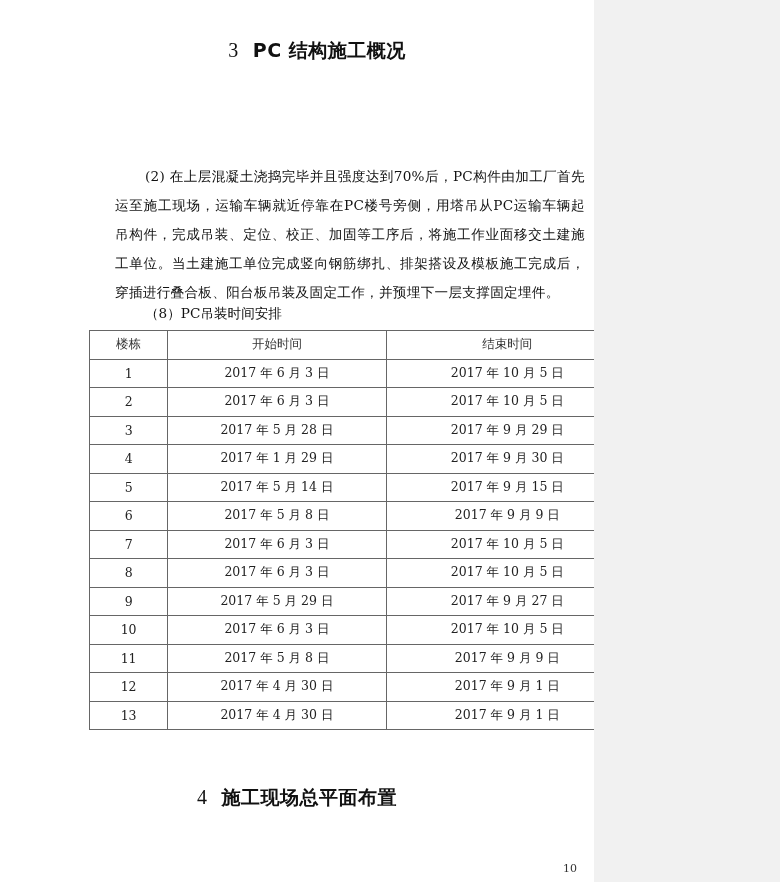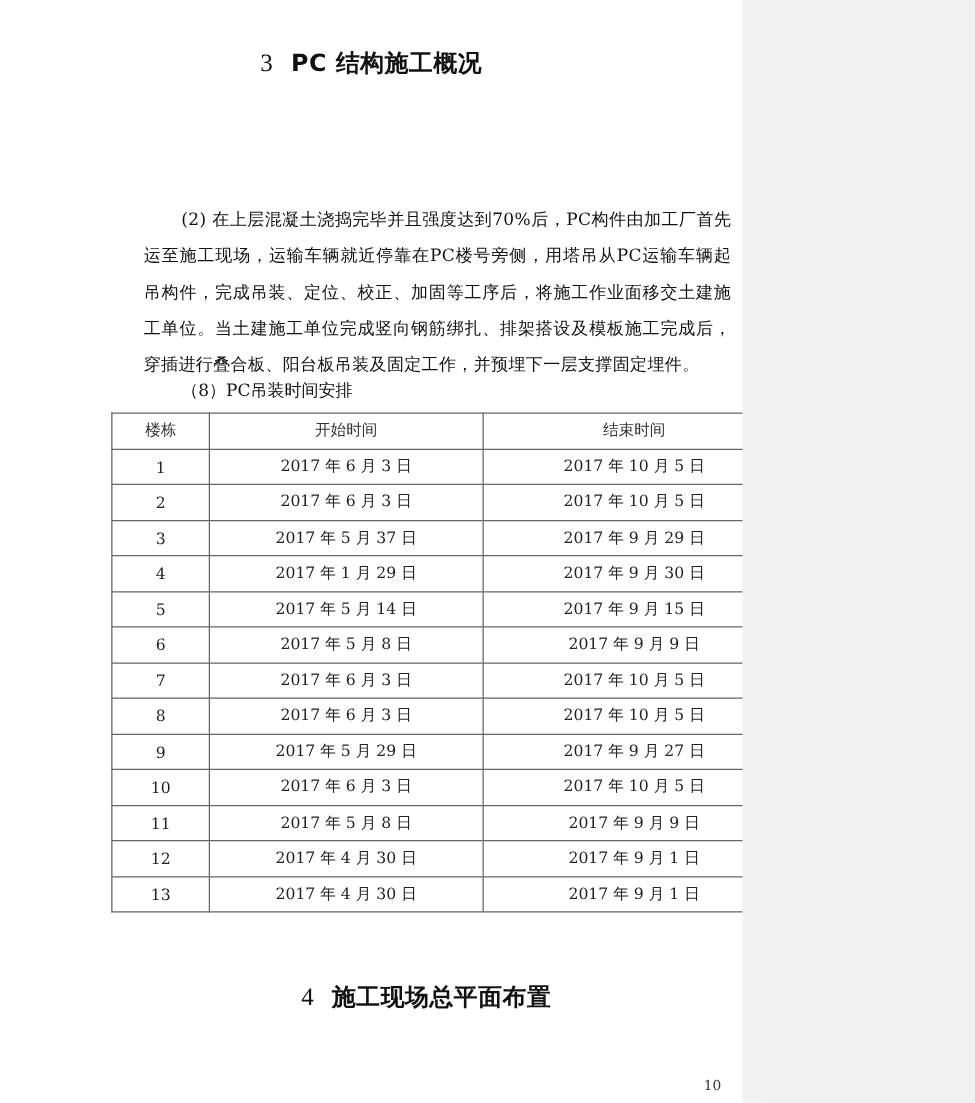--- a/index.html
+++ b/index.html
@@ -51,21 +51,21 @@
     .page-num {
       position: absolute; left: 563px; top: 862px;
       font-size: 11px; color: #333;
     }
   </style>
 </head>
 <body>
 
 <div class="page">
 
-  <div class="h1" style="top:38px;">
+  <div class="h1" style="top:38px;padding-left:20px;">
     <span class="num">3</span><span>PC 结构施工概况</span>
   </div>
 
 
   <div class="para" style="top: 162px; text-indent: 30px;">
     <span>(2) 在上层混凝土浇捣完毕并且强度达到70%后，PC构件由加工厂首先运至施工现场，运输车辆就近停靠在PC楼号旁侧，用塔吊从PC运输车辆起吊构件，完成吊装、定位、校正、加固等工序后，将施工作业面移交土建施工单位。当土建施工单位完成竖向钢筋绑扎、排架搭设及模板施工完成后，穿插进行叠合板、阳台板吊装及固定工作，并预埋下一层支撑固定埋件。</span>
   </div>
 
   <div class="caption">（8）PC吊装时间安排</div>
 
@@ -88,21 +88,21 @@
           <td>2017 年 6 月 3 日</td>
           <td>2017 年 10 月 5 日</td>
         </tr>
       <tr>
           <td>2</td>
           <td>2017 年 6 月 3 日</td>
           <td>2017 年 10 月 5 日</td>
         </tr>
       <tr>
           <td>3</td>
-          <td>2017 年 5 月 37 日</td>
+          <td>2017 年 5 月 28 日</td>
           <td>2017 年 9 月 29 日</td>
         </tr>
       <tr>
           <td>4</td>
           <td>2017 年 1 月 29 日</td>
           <td>2017 年 9 月 30 日</td>
         </tr>
       <tr>
           <td>5</td>
           <td>2017 年 5 月 14 日</td>
@@ -144,21 +144,21 @@
           <td>2017 年 9 月 1 日</td>
         </tr>
       <tr>
           <td>13</td>
           <td>2017 年 4 月 30 日</td>
           <td>2017 年 9 月 1 日</td>
         </tr>
     </tbody>
   </table>
 
-  <div class="h1" style="top:785px;padding-left:44px;">
+  <div class="h1" style="top:785px;">
     <span class="num">4</span><span>施工现场总平面布置</span>
   </div>
 
 
   <div class="page-num">10</div>
 </div>
 
 <div class="side-panel"></div>
 
 </body></html>

